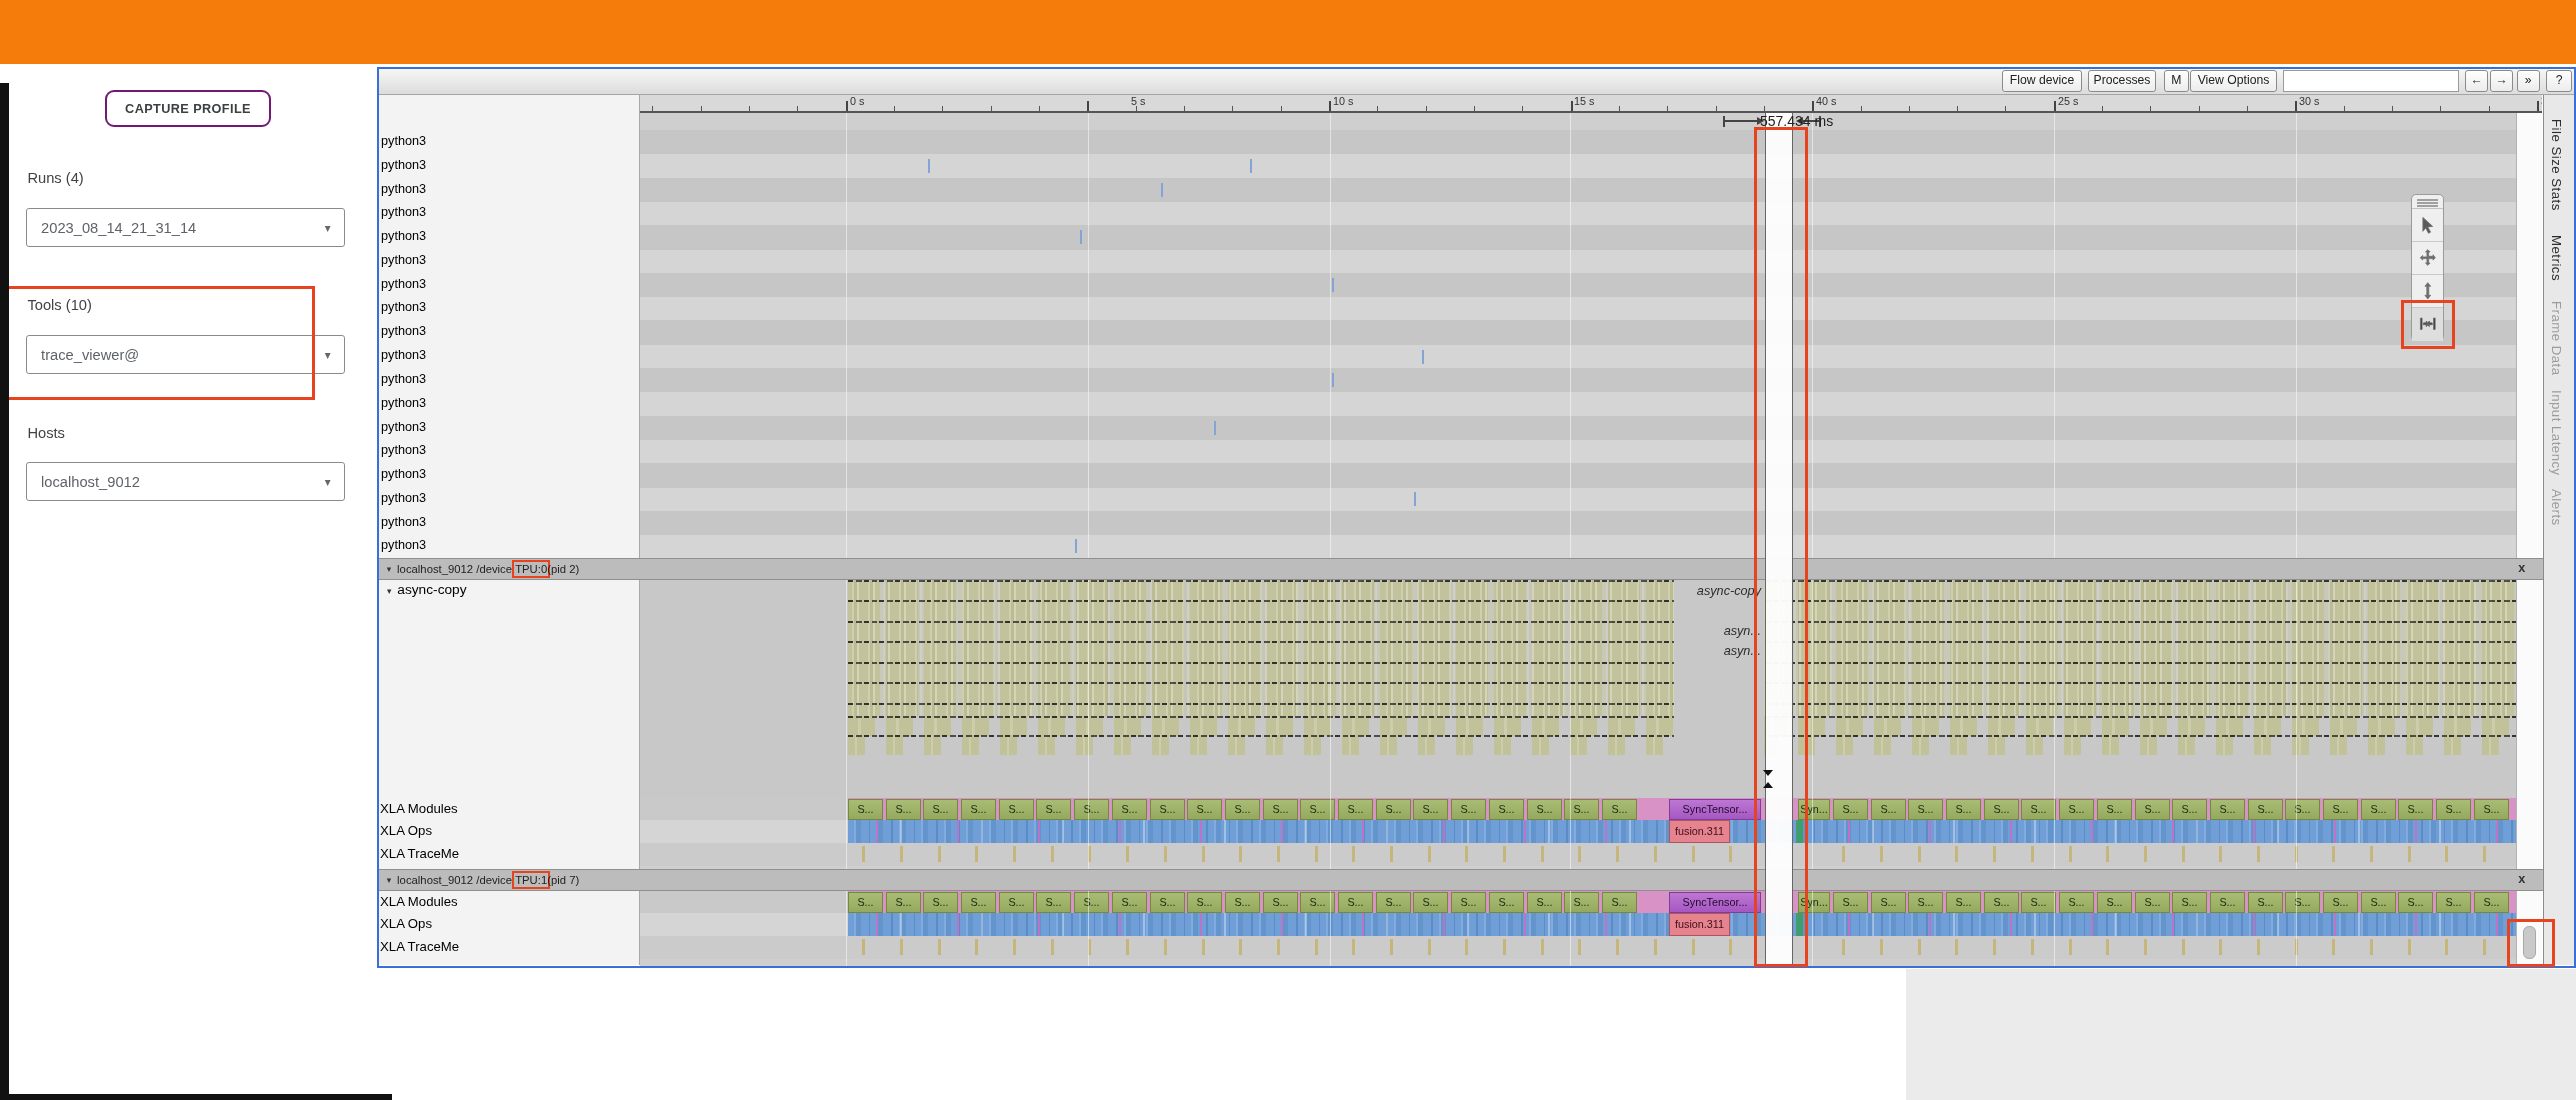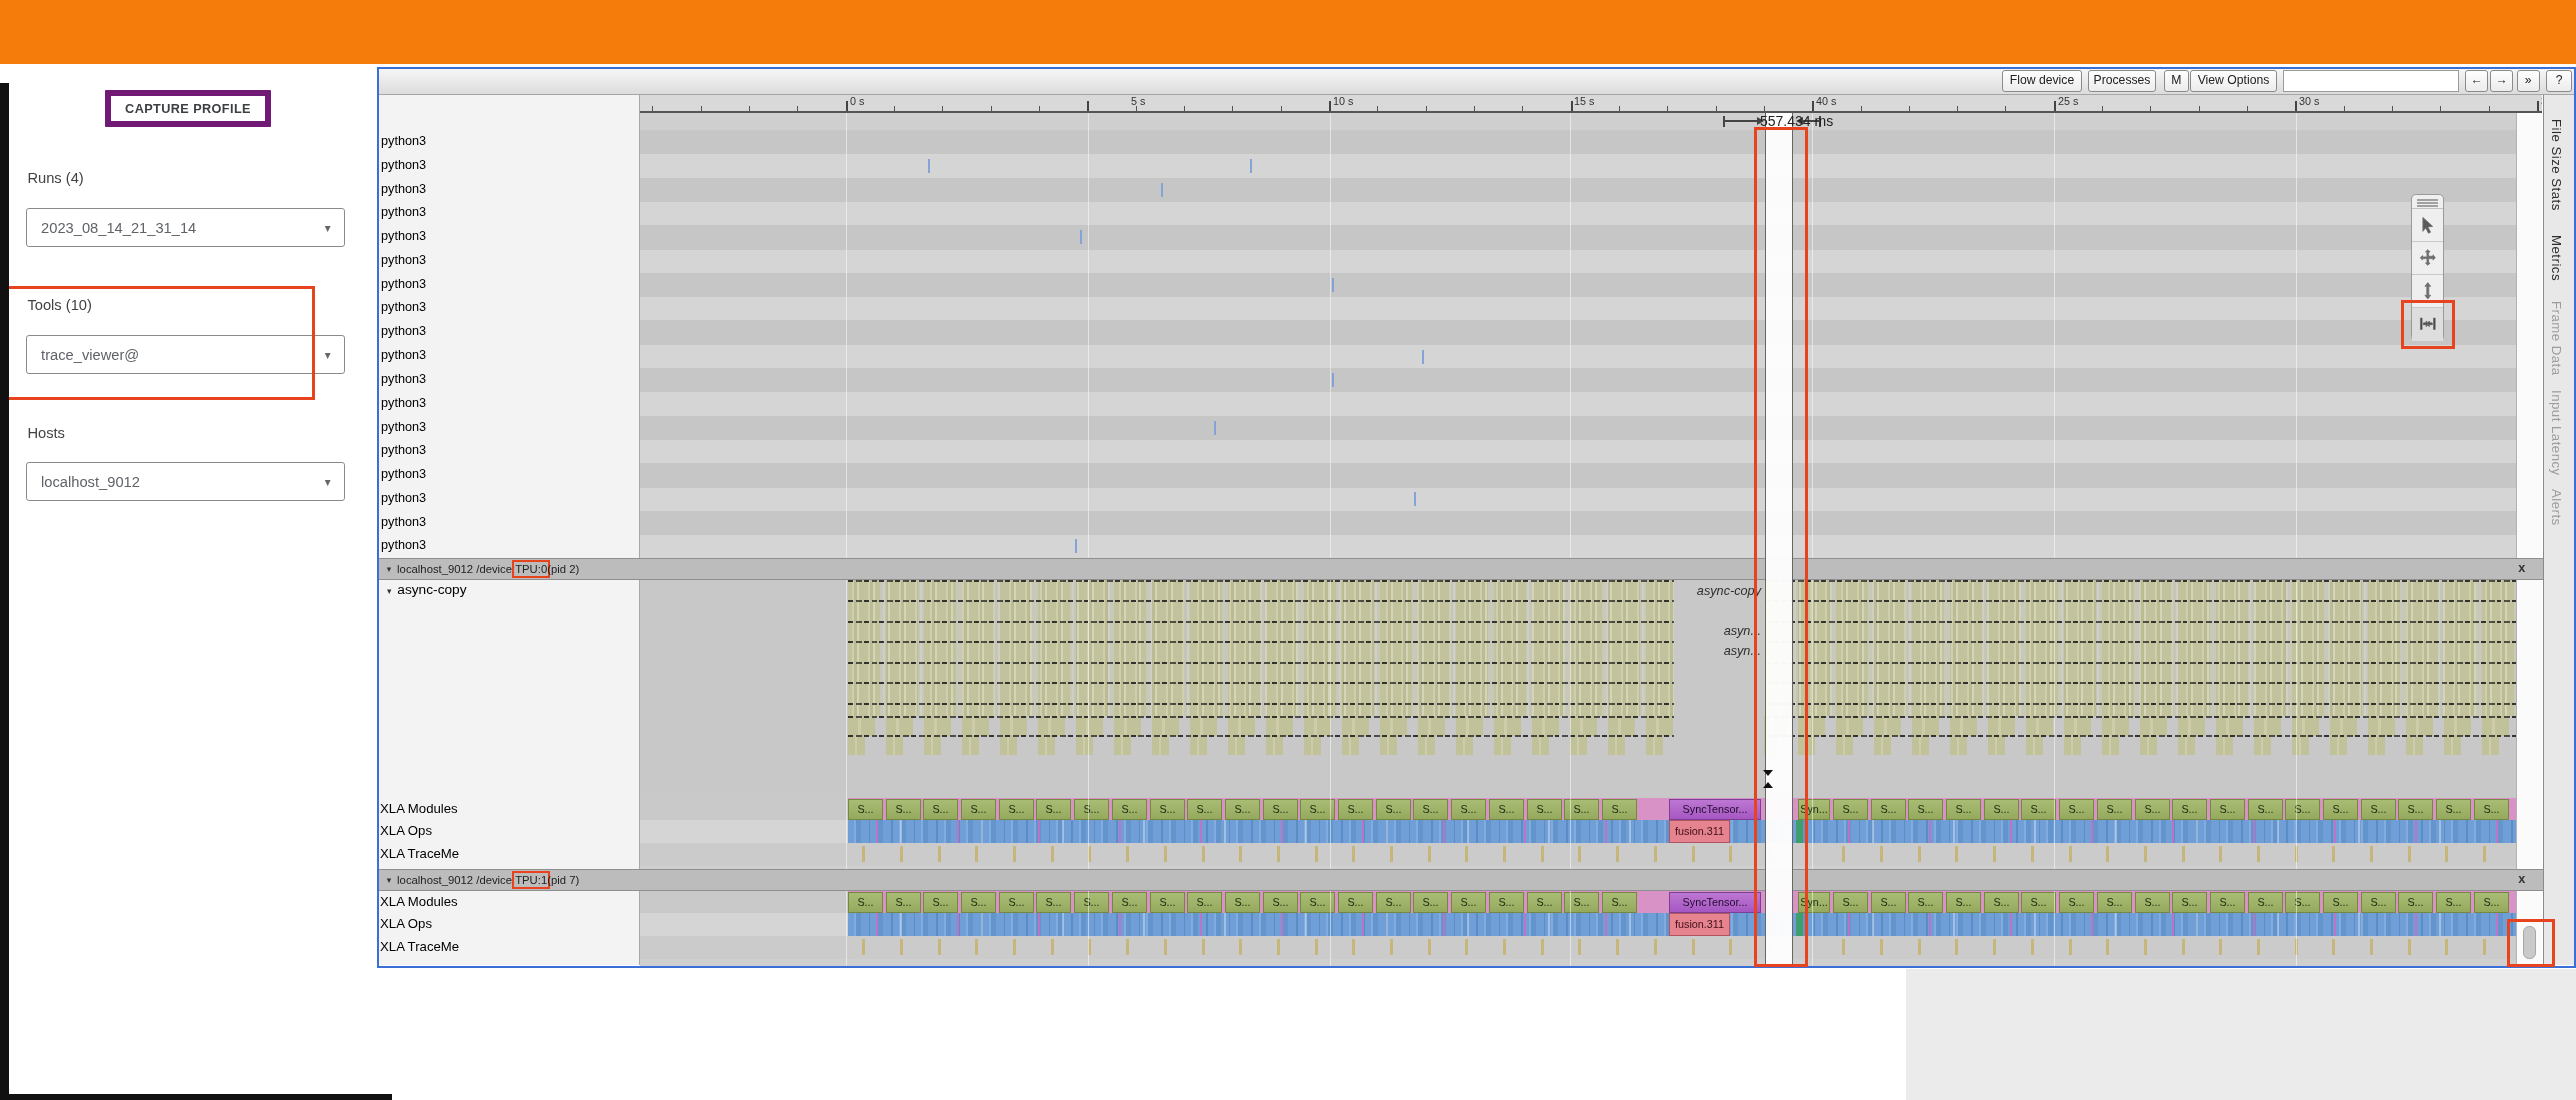--- a/index.html
+++ b/index.html
@@ -19,22 +19,22 @@
              display:flex; align-items:center; justify-content:center; gap:6.9px; }
   .info-circle { width:15.7px; height:15.7px; border:1.7px solid #fff; border-radius:50%;
                  font-size:10.8px; line-height:12.7px; text-align:center; font-weight:bold; font-style:italic; }
   .hdr-icon { top:7.8px; width:23.5px; height:23.5px; color:#fff; }
   .hdr-icon svg { width:23.5px; height:23.5px; fill:#fff; }
 
   
   .sidebar { left:0; top:64px; width:377px; height:1037px; background:#fff; }
   .edge-strip-left { left:0; top:83px; width:8.8px; height:1017px; background:#111; z-index:65; }
   .edge-strip-bottom { left:0; top:1094px; width:392px; height:6.9px; background:#111; z-index:65; }
-  .capture-btn { left:105px; top:90px; width:166px; height:37px; background:#fff; border:6px solid #701a75;
-                 border-radius:1px; font-size:12.7px; color:#3c4043; letter-spacing:0.4px; font-weight:bold;
+  .capture-btn { left:105px; top:90px; width:166px; height:37px; background:#fff; border:2px solid #701a75;
+                 border-radius:9px; font-size:12.7px; color:#3c4043; letter-spacing:0.4px; font-weight:bold;
                  display:flex; align-items:center; justify-content:center; }
   .side-label { left:27.4px; color:#424242; font-size:14.7px; }
   .side-select { left:26.4px; width:319px; height:39px; background:#fff; border:1px solid #8a8a8a; border-radius:2.9px;
                  color:#5f6368; font-size:14.7px; display:flex; align-items:center; padding:0 13.7px; }
   .side-select .val { flex:1; }
   .select-caret { color:#666; font-size:11.7px; }
 
   
   .panel-frame { left:377px; top:67px; width:2199px; height:901px; border:2px solid #3a6fd8; z-index:46; pointer-events:none; }
   .tv-toolbar { left:379px; top:69px; width:2195px; height:25.5px;

